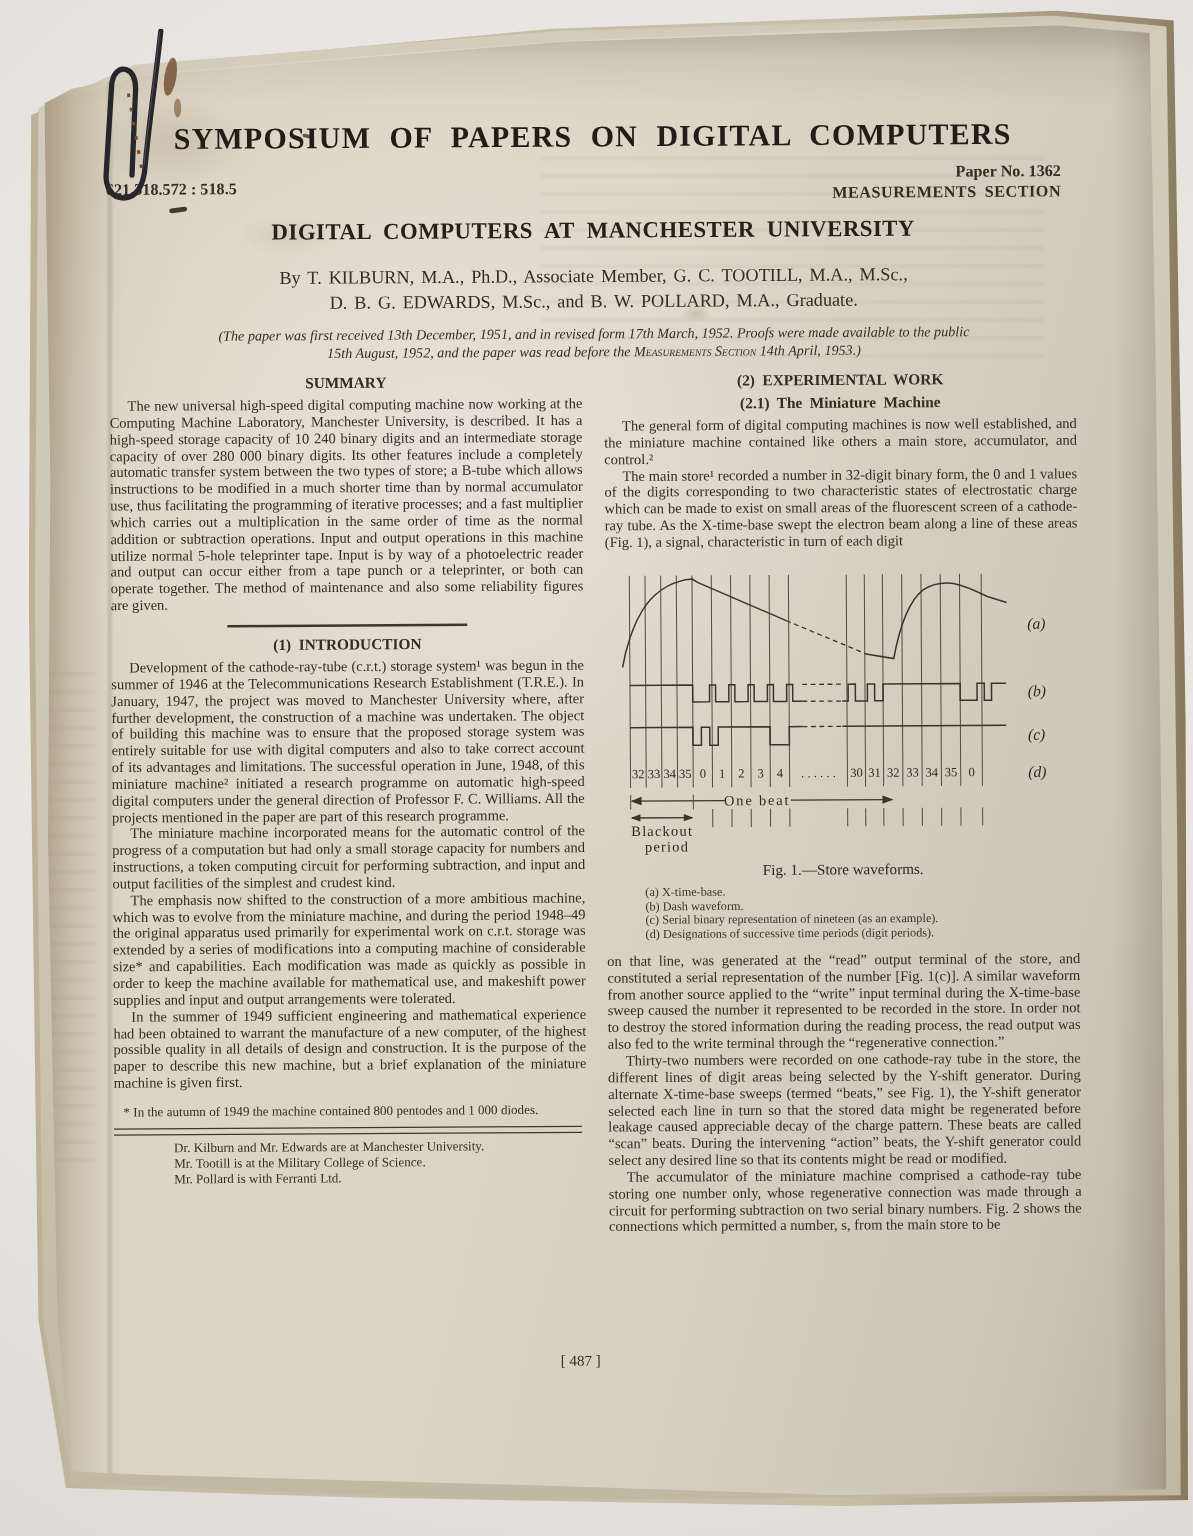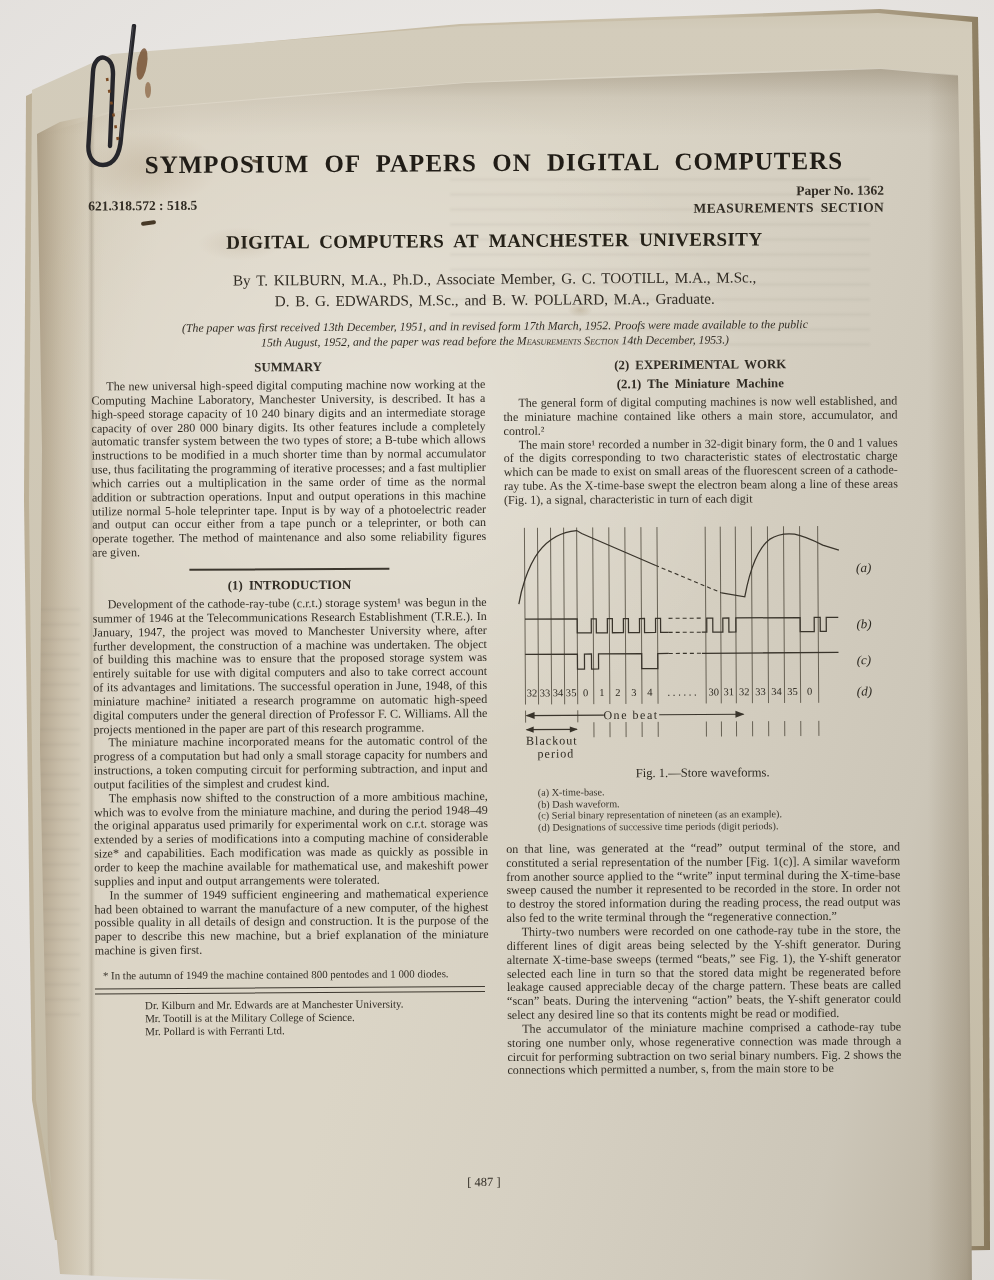--- a/index.html
+++ b/index.html
@@ -27,21 +27,20 @@
   .paper{
     position:absolute;inset:0;
     background:
       radial-gradient(55% 40% at 38% 30%, rgba(255,255,255,.30), rgba(255,255,255,0) 70%),
       radial-gradient(18px 10px at 580px 262px, rgba(122,96,54,.25), rgba(122,96,54,0) 70%),
       radial-gradient(60px 24px at 240px 196px, rgba(130,100,60,.14), rgba(130,100,60,0) 70%),
       radial-gradient(90px 50px at 150px 120px, rgba(140,110,70,.18), rgba(140,110,70,0) 75%),
       linear-gradient(104deg,#bfb298 0%,#d2cab8 5%,#dcd5c6 16%,#dbd5c6 45%,#d6d0c2 62%,#ccc6b8 85%,#bdb5a4 97%,#b0a692 100%);
     clip-path:polygon(37px 86px,60px 74px,118px 62px,300px 47px,470px 34px,700px 25px,880px 20px,958px 27px,963px 300px,968px 700px,972px 1241px,700px 1246px,420px 1237px,120px 1229px,60px 1226px,48px 1100px,40px 700px,42px 400px);
     filter:drop-shadow(0 3px 4px rgba(90,80,62,.30));
-    margin-top:48px;
   }
   .left-edge{
     position:absolute;left:32px;top:58px;width:72px;height:1175px;
     background:linear-gradient(90deg,rgba(134,114,84,.55),rgba(168,150,118,.34) 42%,rgba(190,175,145,.12) 75%,rgba(190,175,145,0) 100%);
   }
   .crease{
     position:absolute;left:88px;top:60px;width:7px;height:1168px;
     background:linear-gradient(90deg,rgba(90,78,58,0),rgba(90,78,58,.20) 50%,rgba(90,78,58,0));
   }
   .top-edge-shade{
@@ -134,21 +133,21 @@
     </div>
 
     <div class="udc">621.318.572 : 518.5</div>
 
     <div class="main-title">DIGITAL COMPUTERS AT MANCHESTER UNIVERSITY</div>
     <div class="byline byline1">By T. KILBURN, M.A., Ph.D., Associate Member, G. C. TOOTILL, M.A., M.Sc.,</div>
     <div class="byline byline2">D. B. G. EDWARDS, M.Sc., and B. W. POLLARD, M.A., Graduate.</div>
 
     <div class="recv">
       <div>(The paper was first received 13th December, 1951, and in revised form 17th March, 1952.  Proofs were made available to the public</div>
-      <div><span>15th August, 1952, and the paper was read before the </span><span class="sc">Measurements Section</span><span> 14th December, 1953.)</span></div>
+      <div><span>15th August, 1952, and the paper was read before the </span><span class="sc">Measurements Section</span><span> 14th April, 1953.)</span></div>
     </div>
 
     <div class="cols">
 
       <div class="col">
         <div class="colhead">SUMMARY</div>
         <p>The new universal high-speed digital computing machine now working at the Computing Machine Laboratory, Manchester University, is described.  It has a high-speed storage capacity of 10 240 binary digits and an intermediate storage capacity of over 280 000 binary digits.  Its other features include a completely automatic transfer system between the two types of store; a B-tube which allows instructions to be modified in a much shorter time than by normal accumulator use, thus facilitating the programming of iterative processes; and a fast multiplier which carries out a multiplication in the same order of time as the normal addition or subtraction operations.  Input and output operations in this machine utilize normal 5-hole teleprinter tape.  Input is by way of a photoelectric reader and output can occur either from a tape punch or a teleprinter, or both can operate together.  The method of maintenance and also some reliability figures are given.</p>
         <div class="rule-short"></div>
         <div class="colhead">(1) INTRODUCTION</div>
         <p>Development of the cathode-ray-tube (c.r.t.) storage system¹ was begun in the summer of 1946 at the Telecommunications Research Establishment (T.R.E.).  In January, 1947, the project was moved to Manchester University where, after further development, the construction of a machine was undertaken.  The object of building this machine was to ensure that the proposed storage system was entirely suitable for use with digital computers and also to take correct account of its advantages and limitations.  The successful operation in June, 1948, of this miniature machine² initiated a research programme on automatic high-speed digital computers under the general direction of Professor F. C. Williams.  All the projects mentioned in the paper are part of this research programme.</p>

